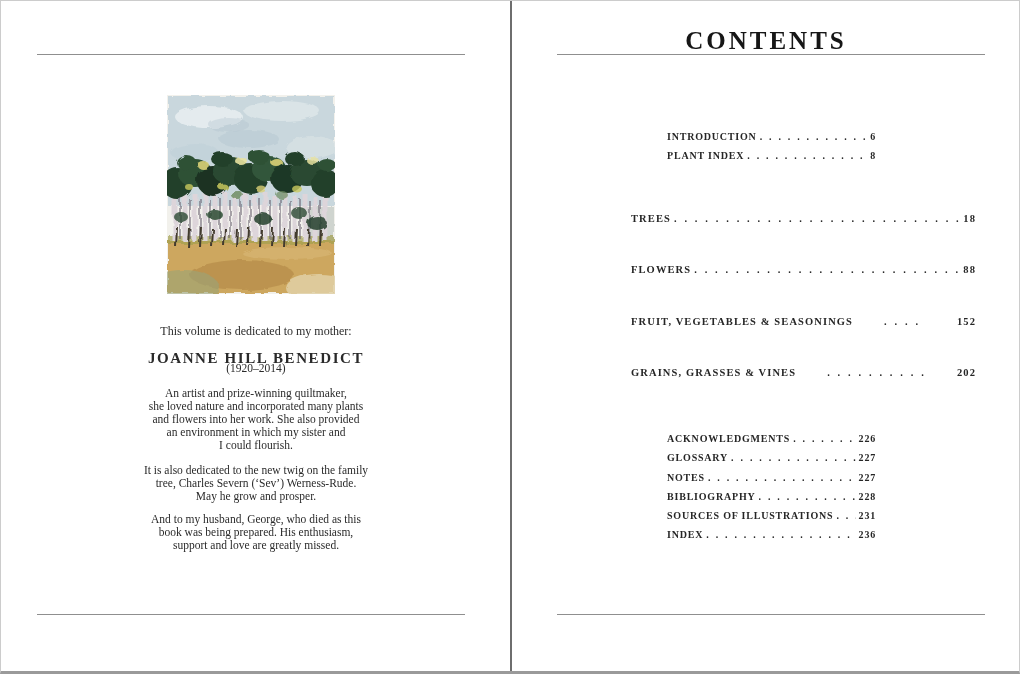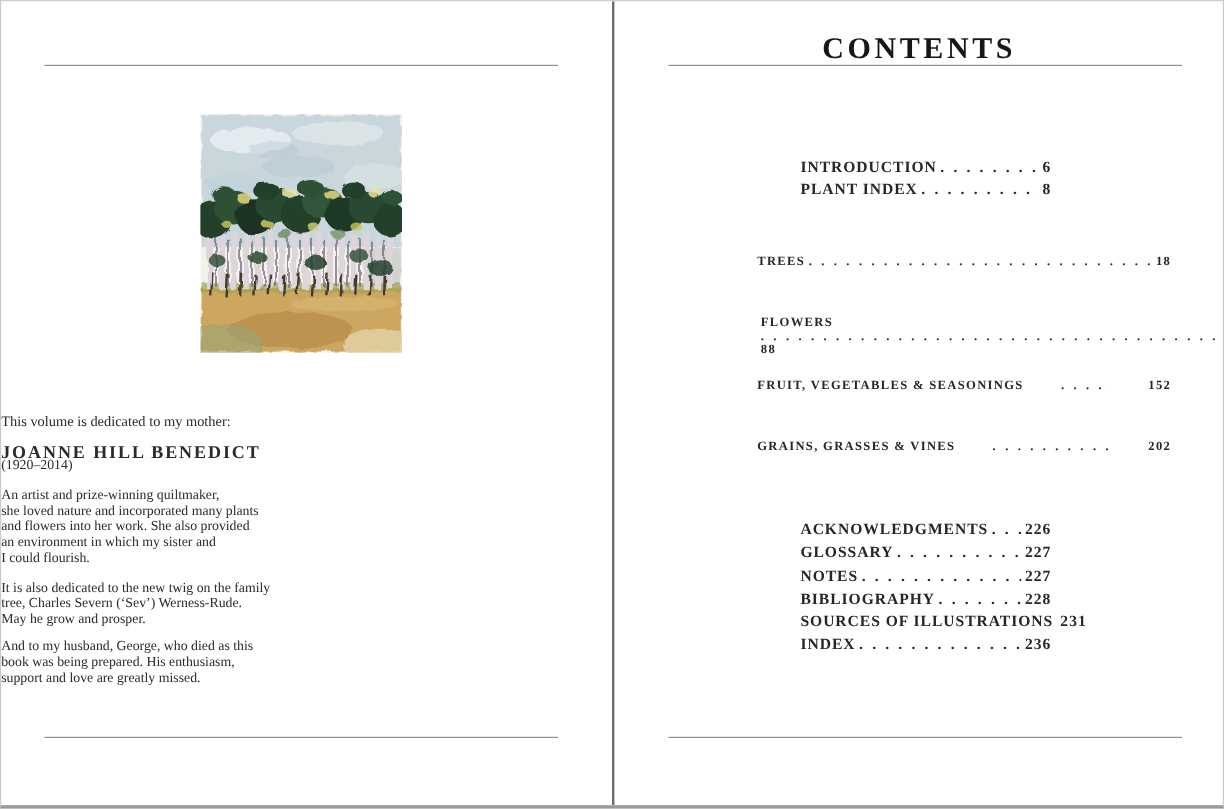--- a/index.html
+++ b/index.html
@@ -16,39 +16,39 @@
   .rule-right-bottom{left:556px;top:613px;width:428px;}
 
   .contents-title{
     position:absolute;left:510px;top:27px;width:510px;text-align:center;
     font-size:25px;line-height:26px;font-weight:700;letter-spacing:3px;color:#161616;
   }
 
   .painting{position:absolute;left:166px;top:94px;width:168px;height:199px;}
   .painting svg{display:block;width:100%;height:100%;}
 
-  .ded{position:absolute;left:0;width:510px;text-align:left;color:#2a2a2a;margin-top:20px;}
+  .ded{position:absolute;left:0;width:510px;text-align:center;color:#2a2a2a;}
   .ded-intro{top:323px;font-size:12px;}
   .ded-name{top:349px;font-size:15px;font-weight:600;letter-spacing:1.6px;}
   .ded-dates{top:361px;font-size:11.5px;}
   .ded-para{line-height:13px;font-size:11.5px;}
   .ded-para div{height:13px;}
   .para1{top:386px;}
   .para2{top:463px;}
   .para3{top:512px;}
 
   .row{position:absolute;display:flex;align-items:baseline;color:#262626;}
   .row .lbl{white-space:nowrap;}
   .row .leader{flex:1;overflow:hidden;white-space:nowrap;letter-spacing:2.6px;margin:0 3px;}
   .row .pg{white-space:nowrap;}
-  .sub{left:666px;width:209px;font-size:13px;font-weight:600;letter-spacing:0.8px;}
+  .sub{left:666px;width:209px;font-size:10px;font-weight:600;letter-spacing:0.8px;}
   .sec{left:630px;width:345px;font-size:10.5px;font-weight:700;letter-spacing:1.1px;}
   .sub .leader{letter-spacing:2.2px;}
   .r-intro{top:130px;} .r-plant{top:149px;}
-  .r-trees{top:212px;text-align:center;} .r-flowers{top:263px;flex-direction:column;} .r-fruit{top:315px;gap:28px;} .r-grains{top:366px;gap:28px;}
+  .r-trees{top:212px;text-align:center;} .r-flowers{top:263px;} .r-fruit{top:315px;gap:28px;} .r-grains{top:366px;gap:28px;}
   .r-ack{top:432px;} .r-glos{top:451px;} .r-notes{top:471px;}
   .r-bib{top:490px;} .r-src{top:509px;} .r-index{top:528px;}
 </style>
 </head>
 <body>
 
 <div class="spread">
 
   <div class="rule rule-left-top"></div>
   <div class="rule rule-left-bottom"></div>

